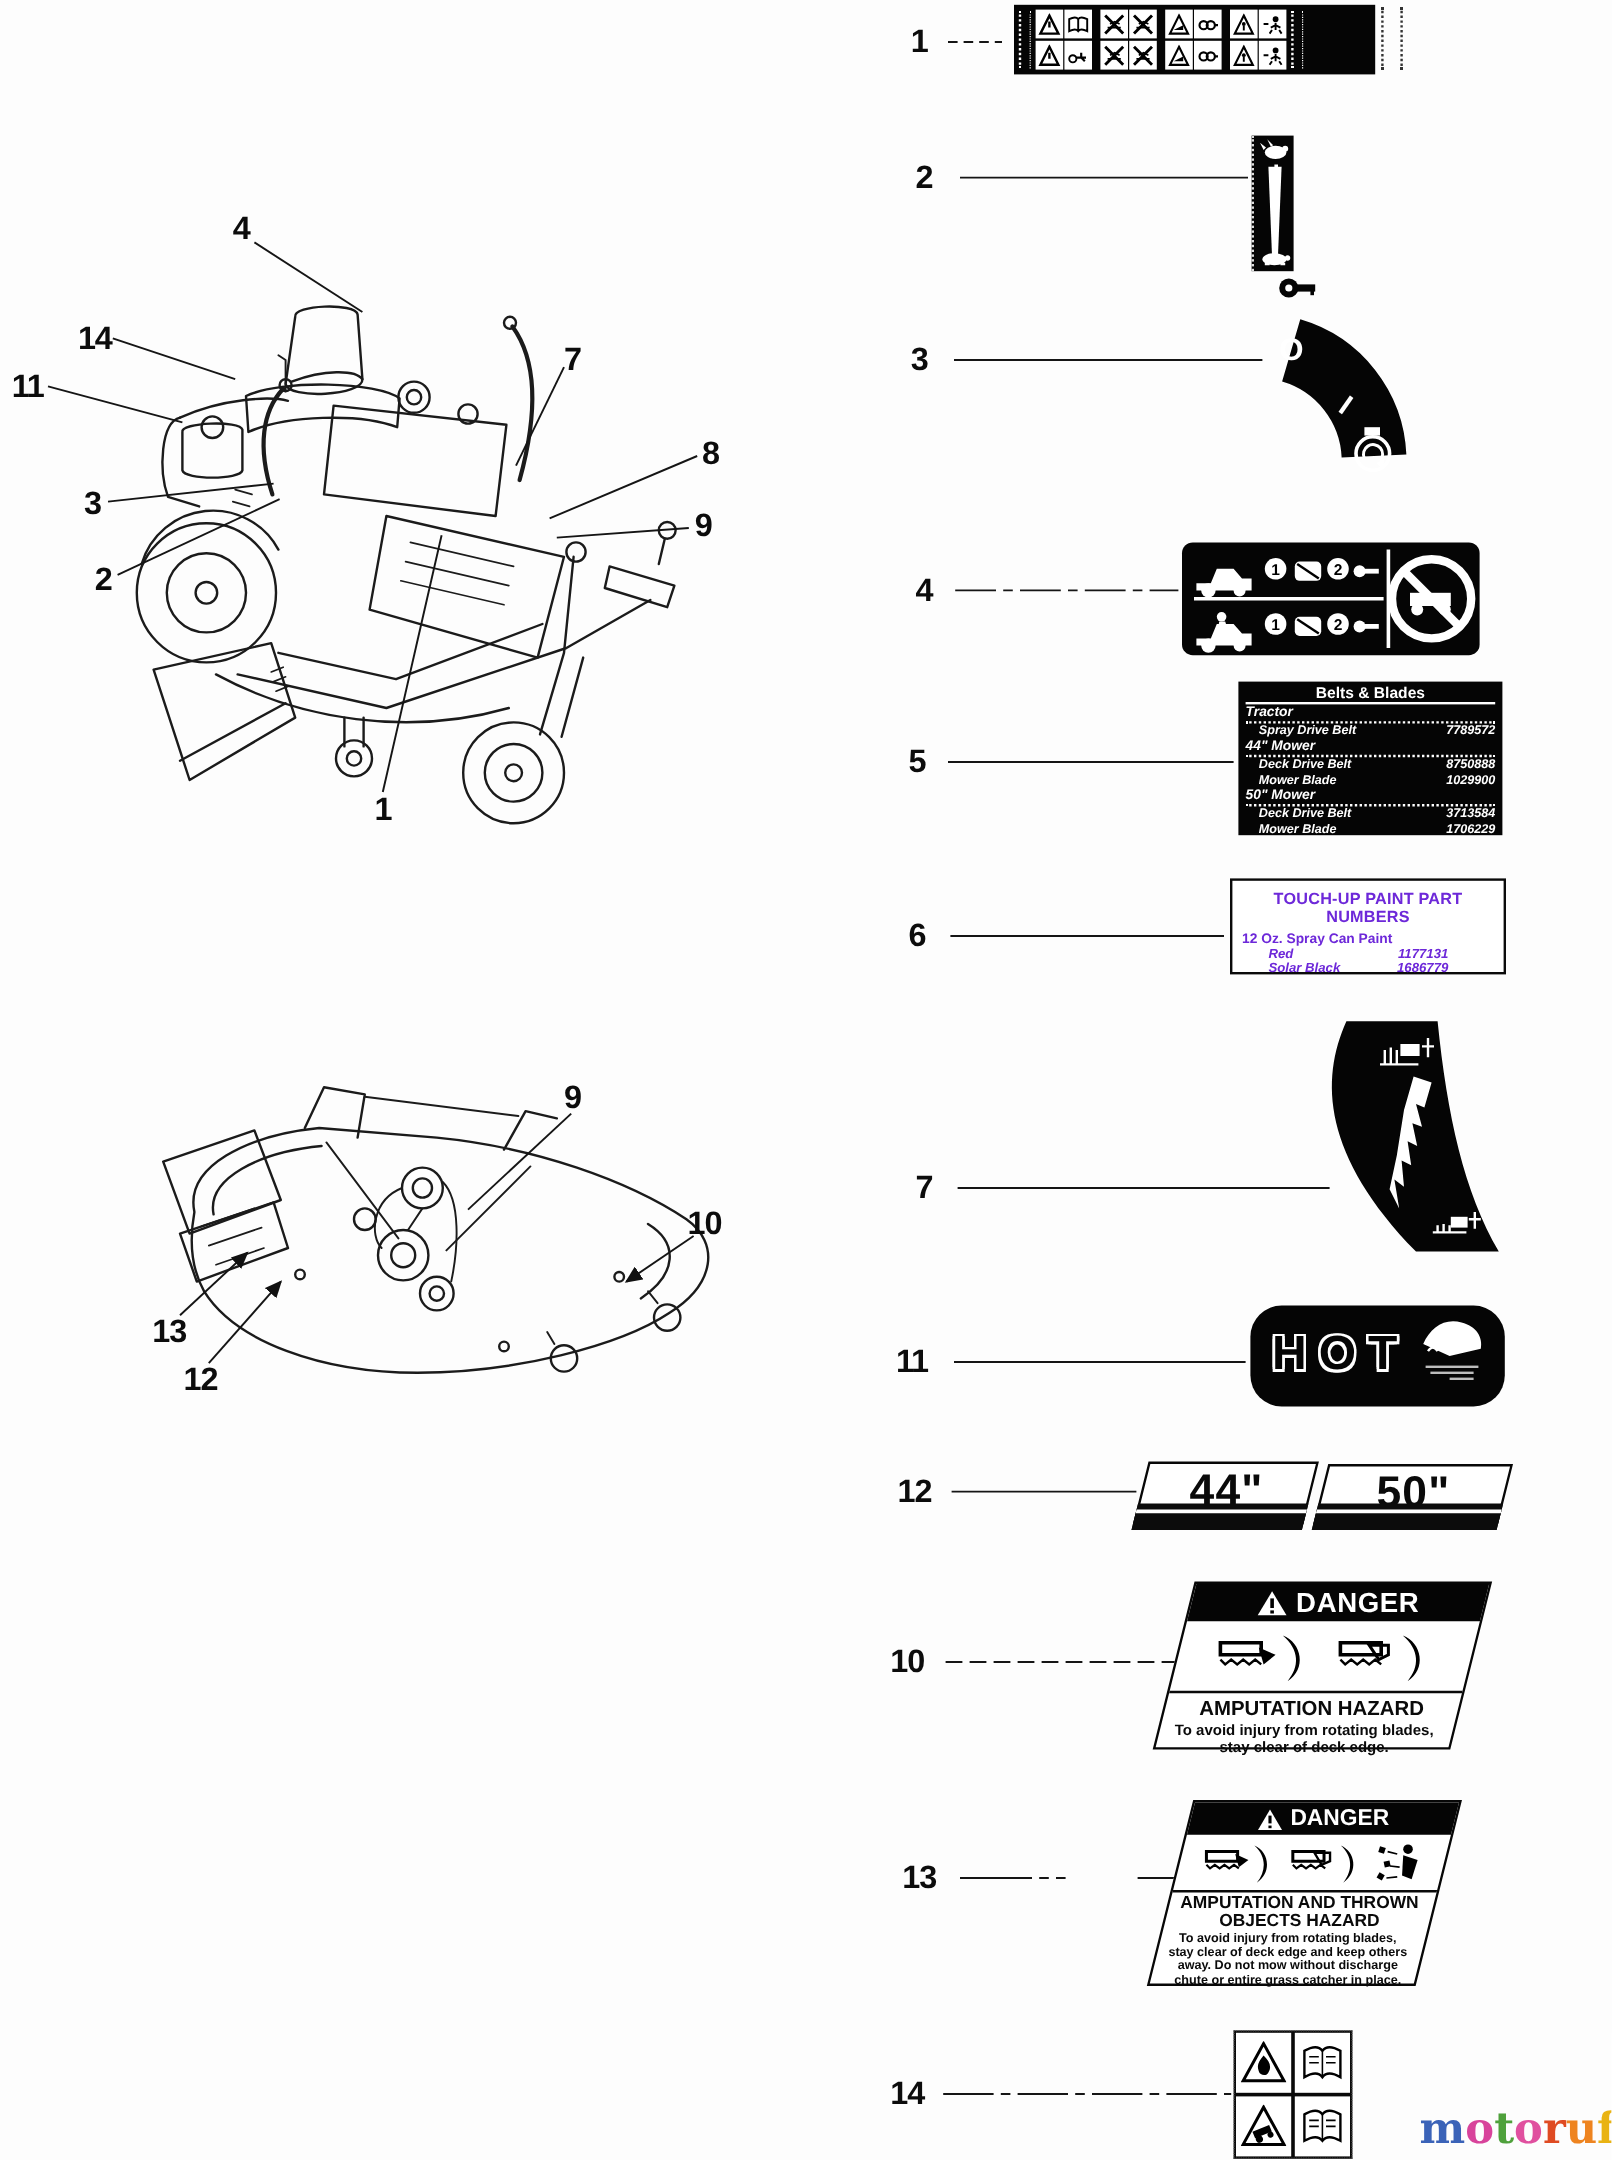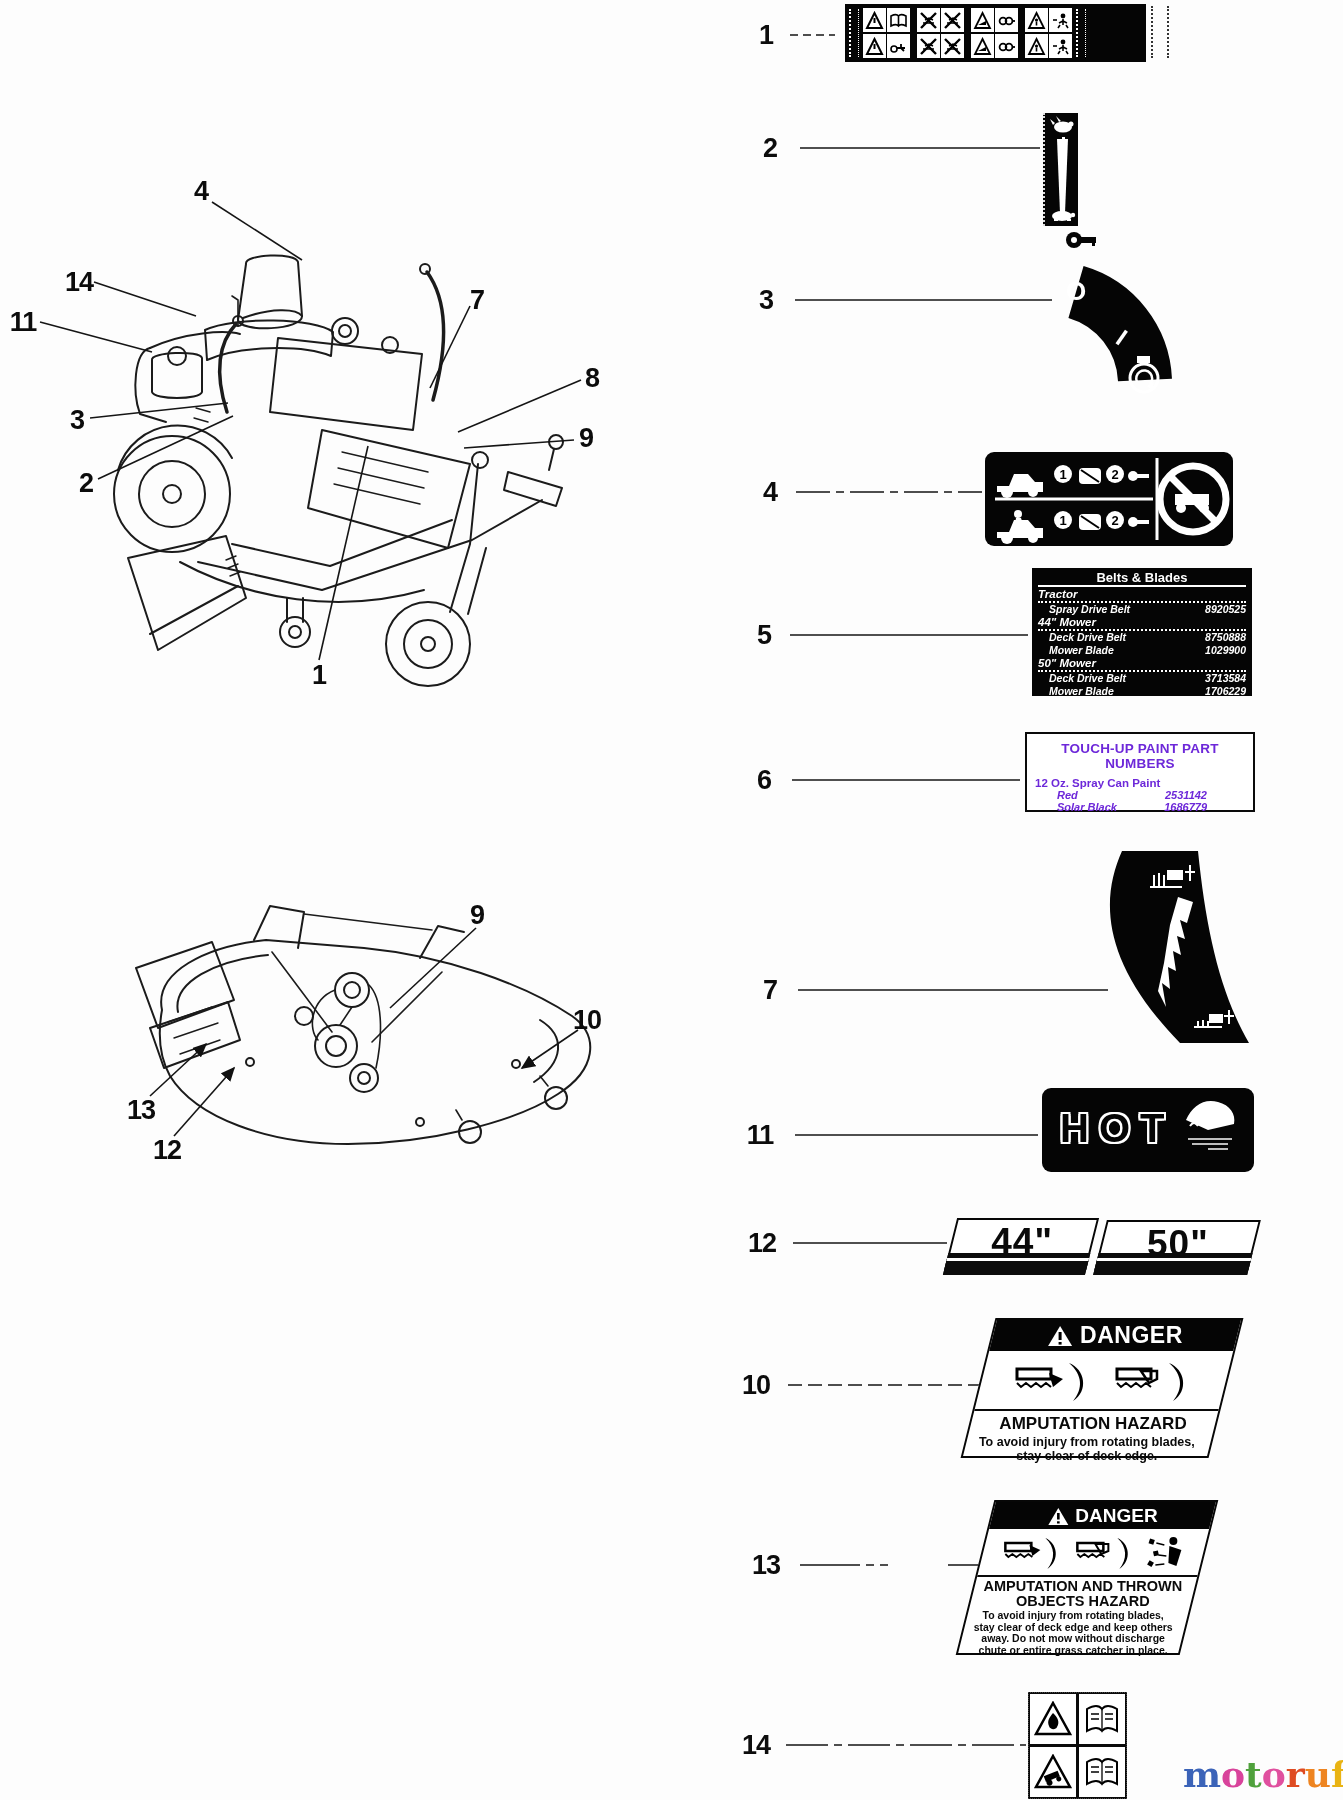--- a/index.html
+++ b/index.html
@@ -29,21 +29,21 @@
   #d5 .r .v{margin-left:auto;}
   #d5 .s{border-bottom:2px dotted #fff;font-size:11.5px;}
   #d5 .p{padding-left:11px;}
   
   #d6{background:#fff;border:2.5px solid #0a0a0a;padding:5px 8px;color:#6d28d9;font-weight:bold;}
   #d6 .t{text-align:center;font-size:13.5px;letter-spacing:.2px;margin:2px 0 6px;}
   #d6 .st{font-size:11.5px;}
   #d6 .r{display:flex;font-size:11px;padding-left:22px;font-style:italic;}
   #d6 .r .v{margin-left:auto;margin-right:38px;}
   
-  #d11{border-radius:9px;display:block;}
+  #d11{border-radius:26px;display:block;}
   #d11 .hot{position:absolute;left:18px;top:18px;font-size:40px;font-weight:bold;letter-spacing:10px;
             color:#050505;text-shadow:-2px 0 #fff,2px 0 #fff,0 -2px #fff,0 2px #fff,-2px -2px #fff,2px 2px #fff,-2px 2px #fff,2px -2px #fff;}
   
   .skew{transform:skewX(-14deg);}
   .unskew{transform:skewX(14deg);}
   .pgram{background:#fff;border:2px solid #070707;}
   #d12a .num,#d12b .num{display:block;text-align:center;font-weight:bold;font-size:37px;letter-spacing:1px;margin-top:1px;color:#0a0a0a;}
   .stripe{position:absolute;left:-2px;right:-2px;bottom:-2px;height:14px;background:#0c0c0c;border-top:3px solid #fff;box-shadow:0 -5px 0 #0c0c0c;}
   .dangerhead{background:#050505;color:#fff;display:flex;align-items:center;justify-content:center;gap:7px;}
   #d10 .dangerhead{height:31px;font-size:23px;font-weight:bold;letter-spacing:.5px;}
@@ -401,21 +401,21 @@
     </svg>
   </div>
 
   <div id="d5" class="decal blk" style="left:1032px;top:568px;width:220px;height:128px">
     <div class="bbt">Belts &amp; Blades</div>
     <div class="r s">
         <span>Tractor</span>
       </div>
     <div class="r p">
         <span>Spray Drive Belt</span>
-        <span class="v">8920525</span>
+        <span class="v">7789572</span>
       </div>
     <div class="r s">
         <span>44" Mower</span>
       </div>
     <div class="r p">
         <span>Deck Drive Belt</span>
         <span class="v">8750888</span>
       </div>
     <div class="r p">
         <span>Mower Blade</span>
@@ -432,21 +432,21 @@
         <span>Mower Blade</span>
         <span class="v">1706229</span>
       </div>
   </div>
 
   <div id="d6" class="decal" style="left:1025px;top:732px;width:230px;height:80px">
     <div class="t">TOUCH-UP PAINT PART NUMBERS</div>
     <div class="st">12 Oz. Spray Can Paint</div>
     <div class="r">
         <span>Red</span>
-        <span class="v">2531142</span>
+        <span class="v">1177131</span>
       </div>
     <div class="r">
         <span>Solar Black</span>
         <span class="v">1686779</span>
       </div>
   </div>
 
   <div class="decal" style="left:1092px;top:845px;width:162px;height:205px">
     <svg width="162" height="205">
       <path d="M30,6 C8,55 10,118 88,198 L157,198 C128,148 114,85 106,6 Z" fill="#050505"></path>

